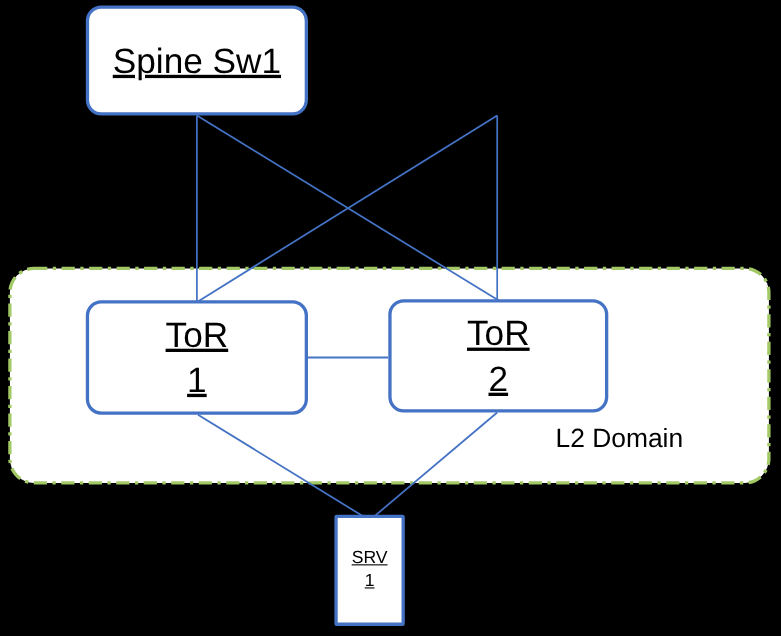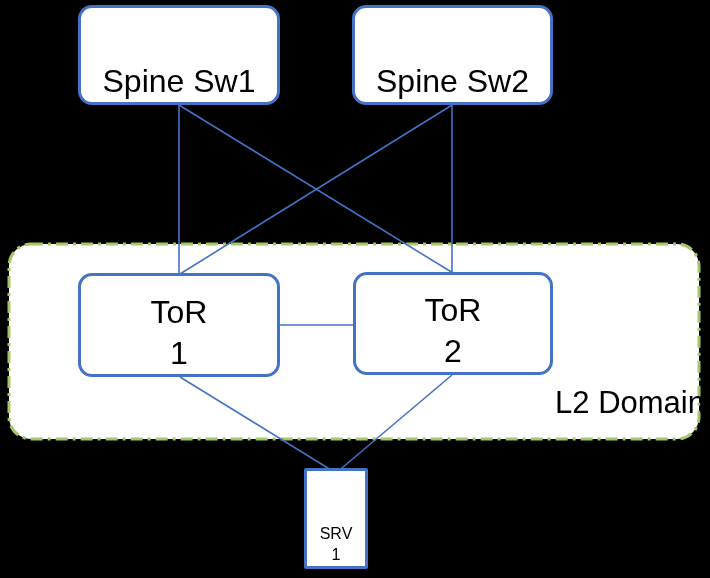--- a/index.html
+++ b/index.html
@@ -33,42 +33,43 @@
   }
   .node {
     position: absolute;
     z-index: 2;
     box-sizing: border-box;
     background: var(--fill, #fff);
     border: 3px solid var(--blue, #4472C4);
     display: flex;
     flex-direction: column;
     align-items: center;
-    justify-content: flex-end;
+    justify-content: center;
     color: var(--ink, #000);
     text-align: center;
+    text-decoration: underline;
   }
   .node.rounded { border-radius: 14px; }
   .node .big { font-size: 32px; line-height: 1.28; white-space: nowrap; }
   .node .small { font-size: 16px; line-height: 1.3; white-space: nowrap; }
 
   .node-spine1 { left: 78px;  top: 5px;   width: 202px; height: 100px; }
   .node-spine2 { left: 352px; top: 5px;   width: 201px; height: 100px; }
   .node-tor1   { left: 78px;  top: 273px; width: 202px; height: 104px; }
   .node-tor2   { left: 353px; top: 272px; width: 200px; height: 103px; }
   .node-srv1   { left: 304px; top: 468px; width: 64px;  height: 101px; border-radius: 2px; }
 
   .l2-label {
     position: absolute;
     z-index: 2;
     left: 505px;
     top: 385px;
     width: 200px;
-    text-align: right;
-    font-size: 31px;
+    text-align: left;
+    font-size: 24px;
     color: var(--ink, #000);
     white-space: nowrap;
   }
 </style>
 </head>
 <body>
 
 <div class="canvas">
 
   <svg class="wires" width="710" height="578" viewBox="0 0 710 578" xmlns="http://www.w3.org/2000/svg">
@@ -79,23 +80,20 @@
     <line class="edge" x1="452" y1="105" x2="180" y2="274"></line>
     <line class="edge" x1="280" y1="325" x2="353" y2="325"></line>
     <line class="edge" x1="180" y1="377" x2="336" y2="473"></line>
     <line class="edge" x1="452" y1="375" x2="336" y2="473"></line>
   </svg>
 
   <div class="node rounded node-spine1">
     <span class="big">Spine Sw1</span>
   </div>
 
-  <div class="node rounded node-spine2">
-    <span class="big">Spine Sw2</span>
-  </div>
 
   <div class="node rounded node-tor1">
     <span class="big">ToR</span>
     <span class="big">1</span>
   </div>
 
   <div class="node rounded node-tor2">
     <span class="big">ToR</span>
     <span class="big">2</span>
   </div>

